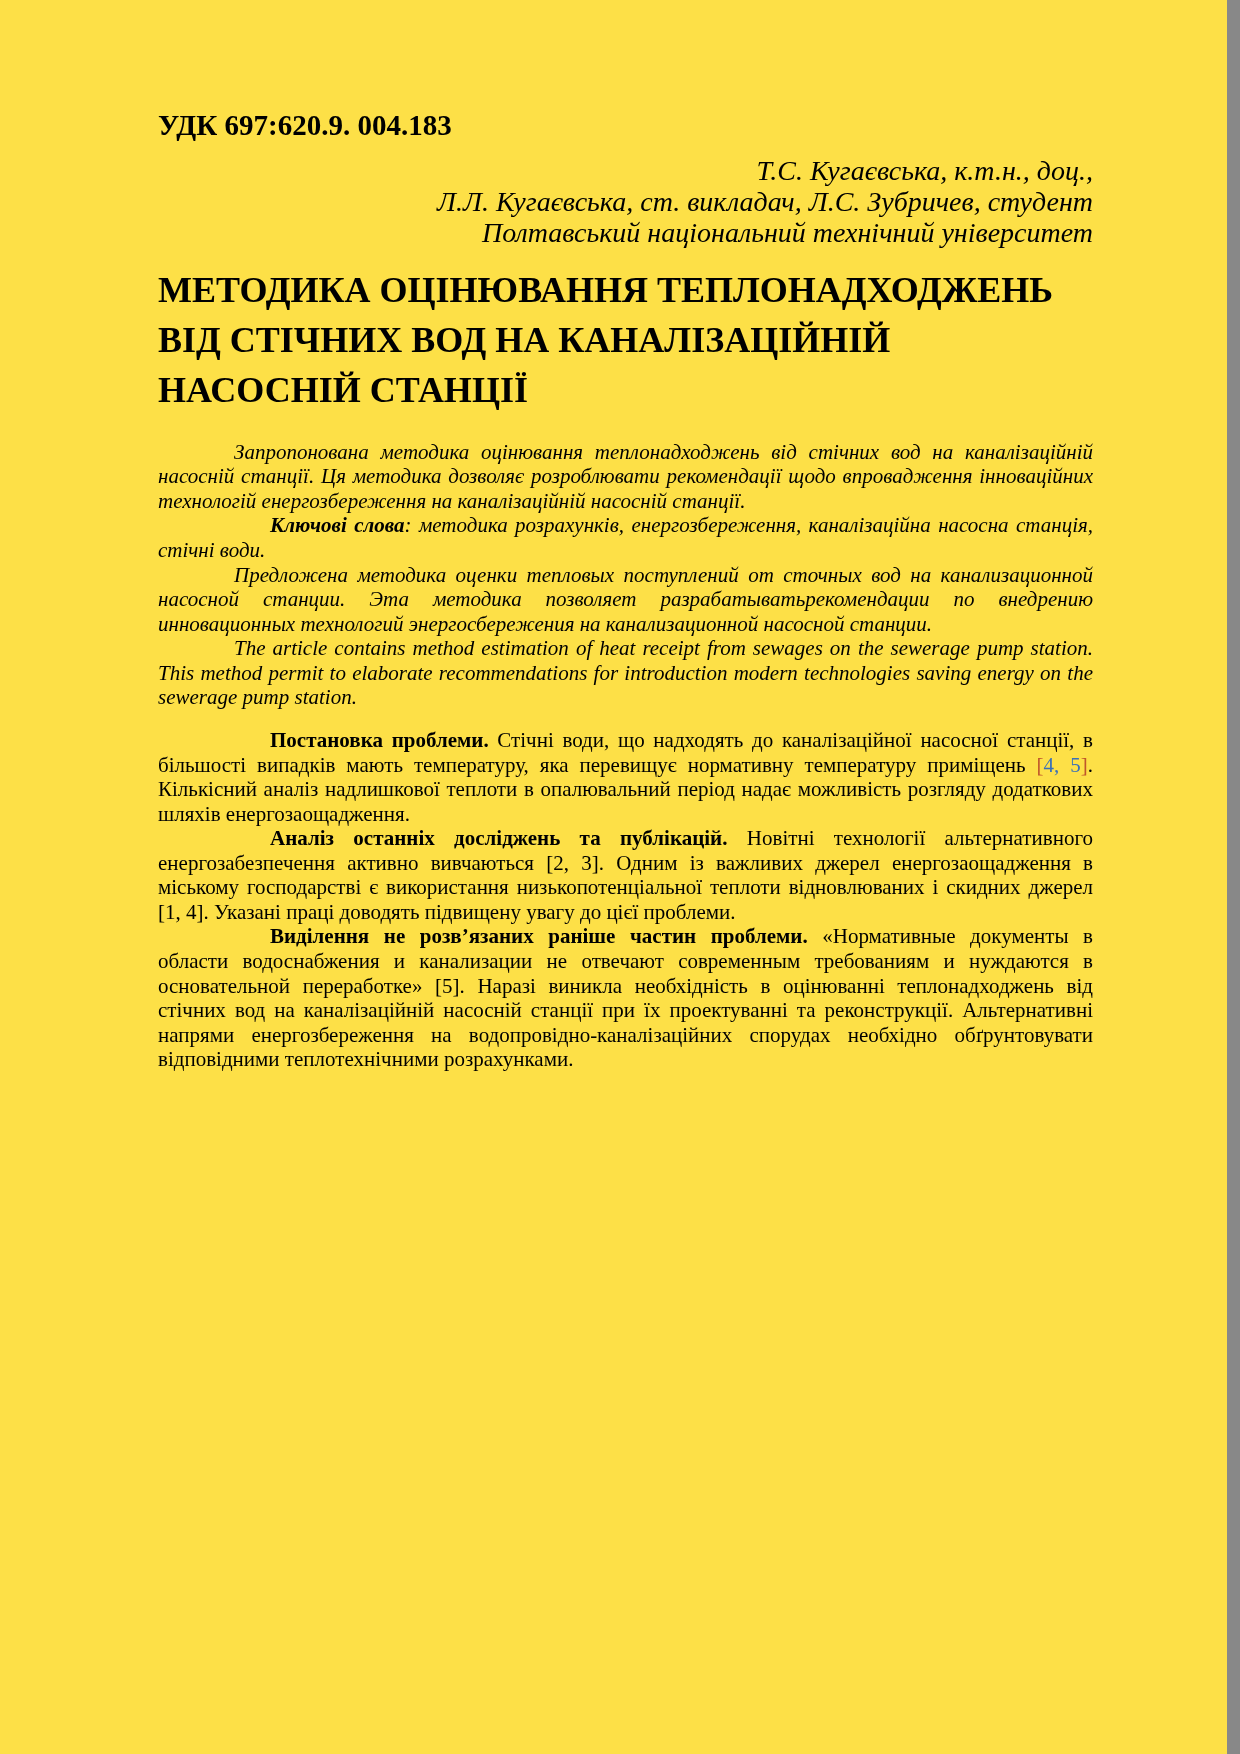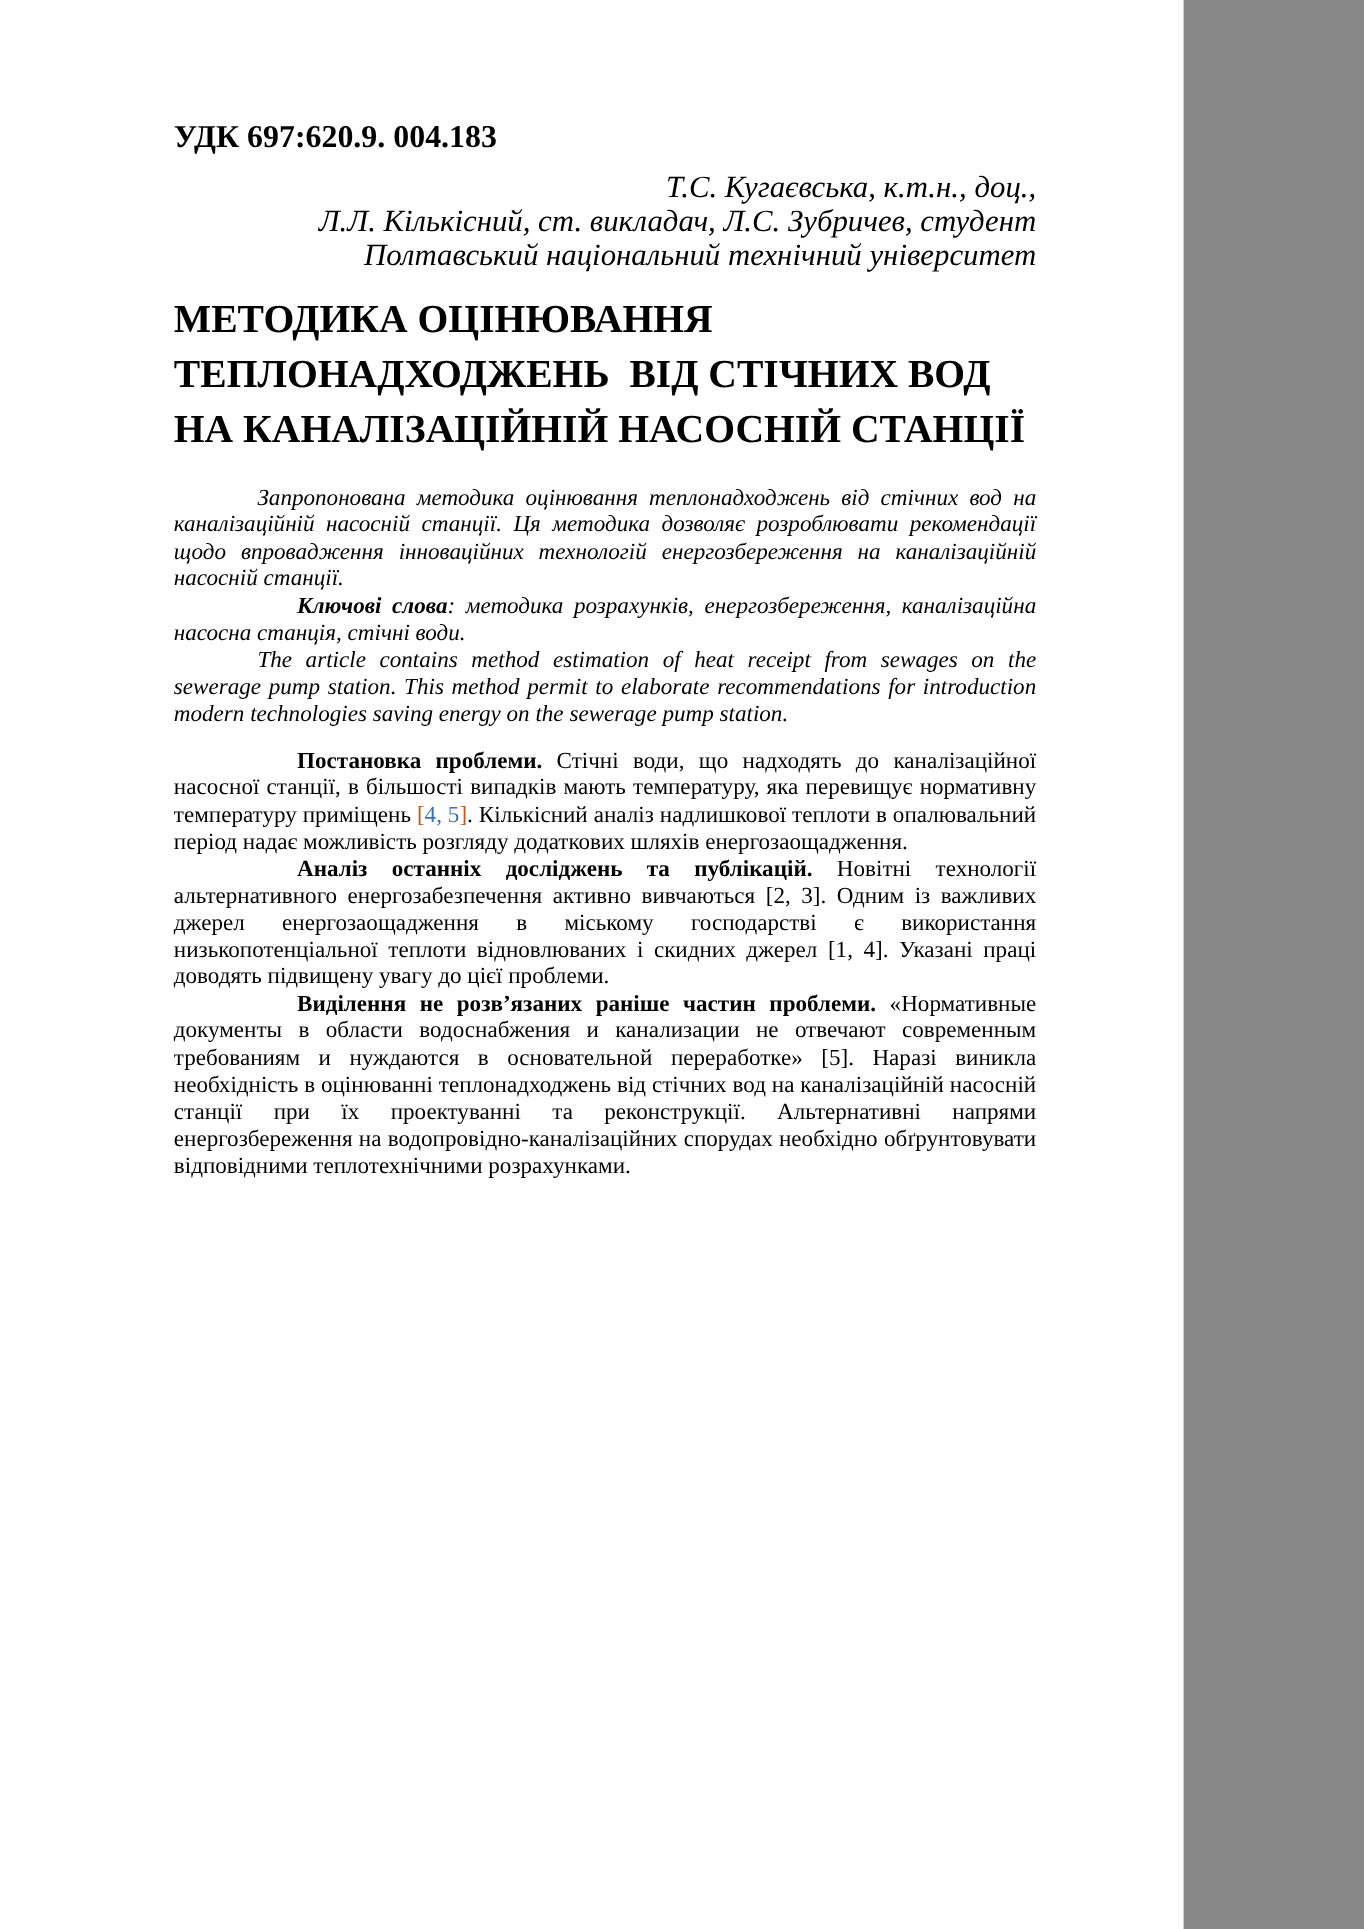--- a/index.html
+++ b/index.html
@@ -2,23 +2,23 @@
 <html style="--cit-bracket: #C0572B; --cit-num: #3A70B8;"><head>
 <meta charset="utf-8">
 <style>
   html, body {
     margin: 0;
     padding: 0;
     background: #888;
   }
   .page {
     position: relative;
-    width: 1076px;
+    width: 1227px;
     height: 1754px;
-    background: #ffffff;
+    background: #fde047;
     color: #000000;
     font-family: "Liberation Serif", "DejaVu Serif", serif;
     box-sizing: border-box;
     padding: 108px 134px 60px 158px;
     overflow: hidden;
   }
   .udc {
     font-weight: bold;
     font-size: 29px;
     line-height: 1.18;
@@ -60,30 +60,31 @@
 </style>
 </head>
 <body>
 
 <div class="page">
 
   <div class="udc">УДК 697:620.9. 004.183</div>
 
   <div class="authors">
     <div>Т.С. Кугаєвська, к.т.н., доц.,</div>
-    <div>Л.Л. Кількісний, ст. викладач, Л.С. Зубричев, студент</div>
+    <div>Л.Л. Кугаєвська, ст. викладач, Л.С. Зубричев, студент</div>
     <div>Полтавський національний технічний університет</div>
   </div>
 
   <div class="paper-title">МЕТОДИКА ОЦІНЮВАННЯ ТЕПЛОНАДХОДЖЕНЬ  ВІД СТІЧНИХ ВОД НА КАНАЛІЗАЦІЙНІЙ НАСОСНІЙ СТАНЦІЇ</div>
 
   <p class="abs">Запропонована методика оцінювання теплонадходжень від стічних вод на каналізаційній насосній станції. Ця методика дозволяє розроблювати рекомендації щодо впровадження інноваційних технологій енергозбереження на каналізаційній насосній станції.</p>
 
   <p class="abs"><b class="lead">Ключові слова</b><span>: методика розрахунків, енергозбереження, каналізаційна насосна станція, стічні води.</span></p>
 
+  <p class="abs">Предложена методика оценки тепловых поступлений от сточных вод на канализационной насосной станции. Эта методика позволяет разрабатыватьрекомендации по внедрению инновационных технологий энергосбережения на канализационной насосной станции.</p>
 
 
   <p class="abs">The article contains method estimation of heat receipt from sewages on the sewerage pump station. This method permit to elaborate recommendations for introduction modern technologies  saving energy on the sewerage pump station.</p>
 
 
   <p class="body-first"><b class="lead">Постановка проблеми.</b><span> Стічні води, що надходять до каналізаційної насосної станції, в більшості випадків мають температуру, яка перевищує нормативну температуру приміщень </span><span class="cit-bracket">[</span><span class="cit-num">4</span><span class="cit-num">, </span><span class="cit-num">5</span><span class="cit-bracket">]</span><span>. Кількісний аналіз надлишкової теплоти в опалювальний період надає можливість розгляду додаткових шляхів енергозаощадження.</span></p>
 
   <p><b class="lead">Аналіз останніх досліджень та публікацій.</b><span> Новітні технології альтернативного енергозабезпечення активно вивчаються [2, 3]. Одним із важливих джерел енергозаощадження в міському господарстві є використання низькопотенціальної теплоти відновлюваних і скидних джерел [1, 4]. Указані праці доводять підвищену увагу до цієї проблеми.</span></p>
 
   <p><b class="lead">Виділення не розв’язаних раніше частин проблеми.</b><span> «Нормативные документы в области водоснабжения и канализации не отвечают современным требованиям и нуждаются в основательной переработке» [5]. Наразі виникла необхідність в оцінюванні теплонадходжень від стічних вод на каналізаційній насосній станції при їх проектуванні та реконструкції. Альтернативні напрями енергозбереження на водопровідно-каналізаційних спорудах необхідно обґрунтовувати відповідними теплотехнічними розрахунками.</span></p>

